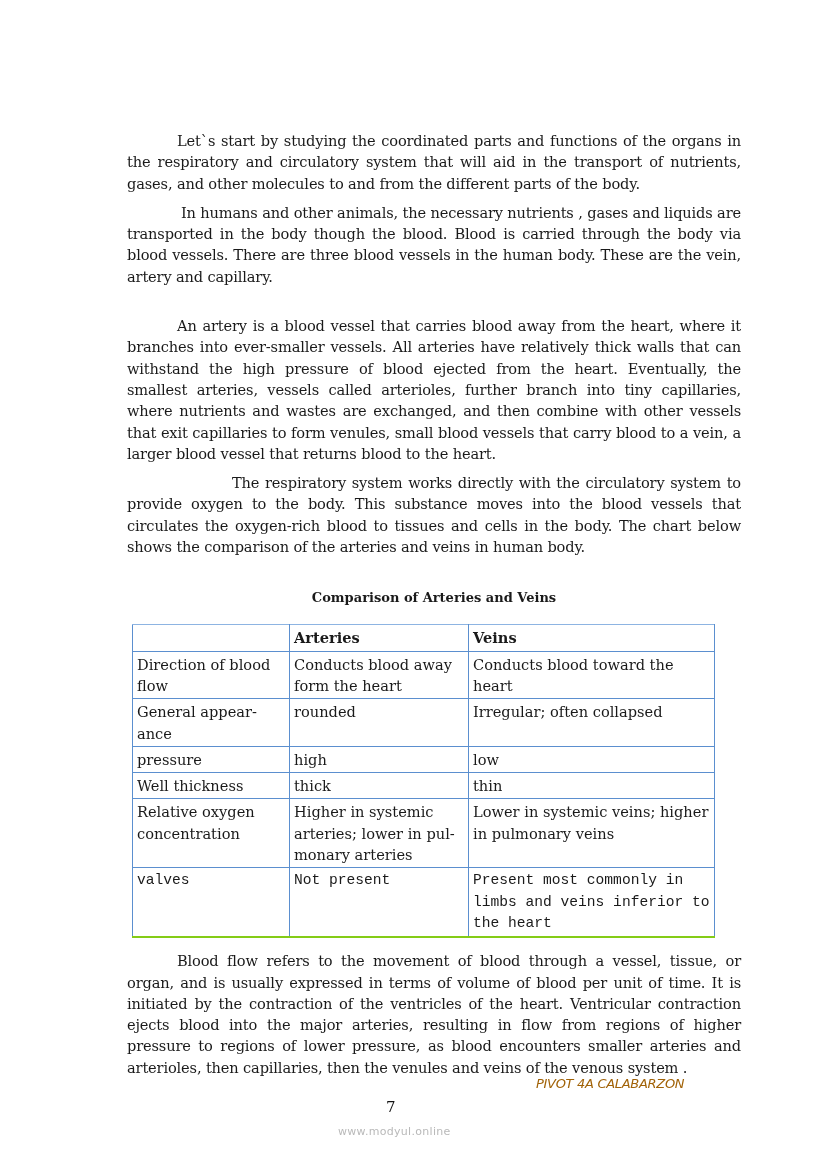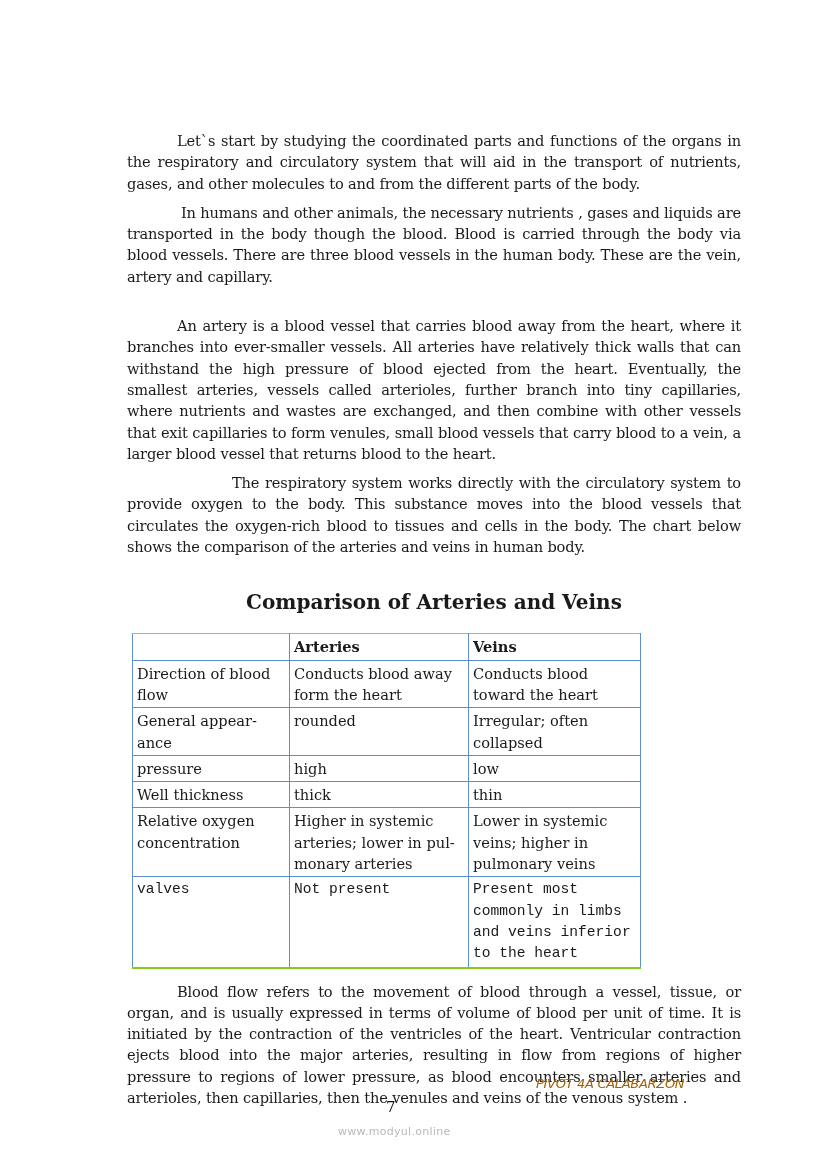--- a/index.html
+++ b/index.html
@@ -3,22 +3,22 @@
 <meta charset="utf-8">
 <style>
   html, body { margin: 0; padding: 0; background: #ffffff; }
   body { width: 826px; height: 1169px; position: relative; overflow: hidden;
          font-family: "DejaVu Serif", "Liberation Serif", serif; color: #1a1a1a; }
   .page { position: absolute; left: 127px; top: 102px; width: 614px; }
   .para { font-size: 14.6px; line-height: 21.3px; text-align: justify; margin: 0 0 8px 0; letter-spacing: -0.15px; }
   .ind1 { text-indent: 50px; margin-top: 28px; }
   .ind2 { text-indent: 54px; }
   .ind3 { text-indent: 105px; }
-  .title { font-weight: bold; text-align: center; font-size: 20px; margin: 33px 0 19px 0; }
-  table.cmp { border-collapse: collapse; margin-left: 5px; width: 509px; font-size: 14.6px; line-height: 21.3px; }
+  .title { font-weight: bold; text-align: center; font-size: 13px; margin: 33px 0 19px 0; }
+  table.cmp { border-collapse: collapse; margin-left: 5px; width: 583px; font-size: 14.6px; line-height: 21.3px; }
   table.cmp td { border: 1px solid #5b8fcf; vertical-align: top; padding: 2px 4px 2px 4px; }
   table.cmp tr:first-child td { border-top-color: #8db4e2; }
   table.cmp tr:last-child td { border-bottom: 2px solid #84cc16; font-family: Liberation Mono, monospace; }
   table.cmp td.c1 { width: 148px; border-radius: 10px; }
   table.cmp td.c2 { width: 170px; }
   table.cmp .hdr { font-weight: bold; }
   .p4 { margin-top: 12px; }
   .footer-org { position: absolute; left: 536px; top: 1076px; font-family: "DejaVu Sans", "Liberation Sans", sans-serif;
                 font-style: italic; font-size: 13px; color: #a16207; letter-spacing: -0.3px; }
   .page-num { position: absolute; left: 386px; top: 1098px; font-size: 15px; color: #111; }

